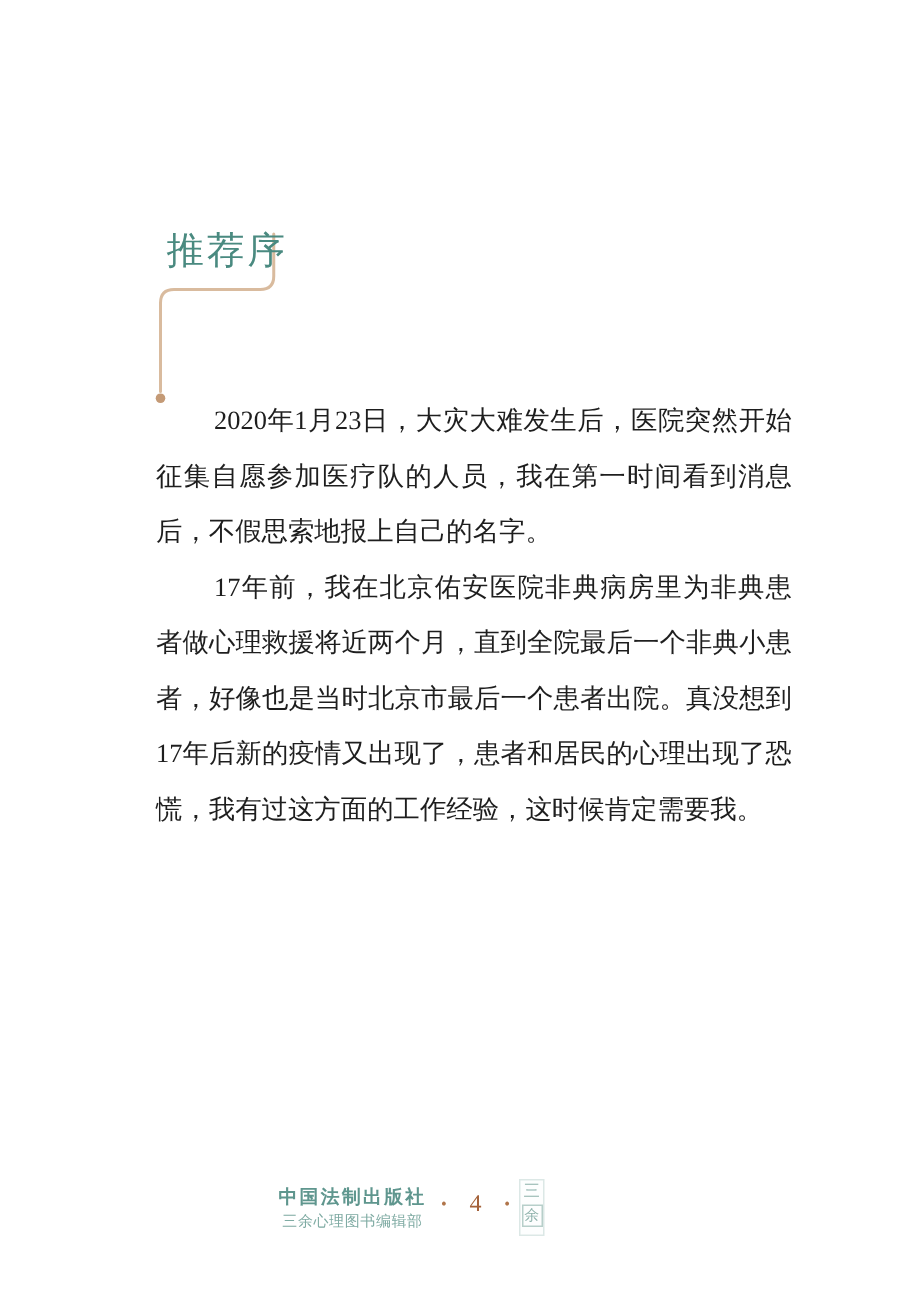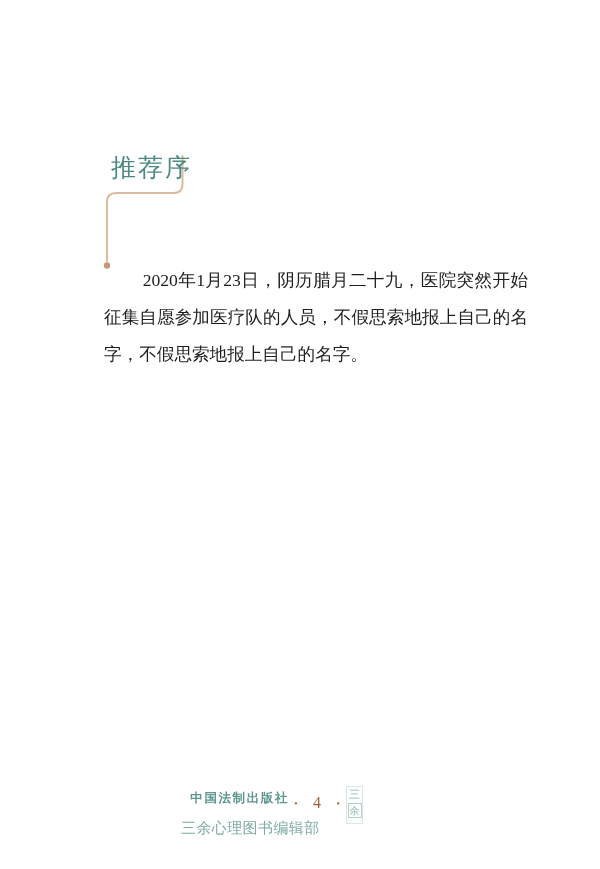--- a/index.html
+++ b/index.html
@@ -57,36 +57,36 @@
     left: 0;
     top: 786px;
     width: 600px;
     height: 44px;
   }
   .publisher {
     position: absolute;
     left: 165px;
     top: 4px;
     width: 108px;
-    text-align: right;
+    text-align: center;
     font-family: Liberation Mono, monospace;
   }
   .publisher-line1 {
     font-size: 12.5px;
     font-weight: bold;
     letter-spacing: 1.6px;
     color: #5f968e;
     white-space: nowrap;
   }
   .publisher-line2 {
-    font-size: 15px;
+    font-size: 10px;
     letter-spacing: 0.4px;
     color: #7faba3;
     white-space: nowrap;
-    margin-top: 12px;
+    margin-top: 0;
   }
   .pagenum-group {
     position: absolute;
     left: 278px;
     top: 9px;
     width: 46px;
     display: flex;
     align-items: center;
     justify-content: space-between;
     font-family: "Liberation Serif", "DejaVu Serif", serif;
@@ -135,21 +135,22 @@
 <div class="page">
 
   <svg class="deco-svg" viewBox="0 0 600 869" xmlns="http://www.w3.org/2000/svg" aria-hidden="true">
     <path d="M166.5 156 V184 Q166.5 193 157.5 193 H100 Q91 193 91 202 V261" fill="none" stroke="#d9bb9e" stroke-width="2" stroke-linecap="round"></path>
     <circle cx="91" cy="265.5" r="3.2" fill="#c49a76"></circle>
   </svg>
 
   <div class="title">推荐序</div>
 
   <div class="article">
-    <p>2020年1月23日，阴历腊月二十九，医院突然开始征集自愿参加医疗队的人员，不假思索地报上自己的名字，不假思索地报上自己的名字。</p>
+    <p>2020年1月23日，大灾大难发生后，医院突然开始征集自愿参加医疗队的人员，我在第一时间看到消息后，不假思索地报上自己的名字。</p>
+    <p>17年前，我在北京佑安医院非典病房里为非典患者做心理救援将近两个月，直到全院最后一个非典小患者，好像也是当时北京市最后一个患者出院。真没想到17年后新的疫情又出现了，患者和居民的心理出现了恐慌，我有过这方面的工作经验，这时候肯定需要我。</p>
   </div>
 
   <div class="footer">
     <div class="publisher">
       <div class="publisher-line1">中国法制出版社</div>
       <div class="publisher-line2">三余心理图书编辑部</div>
     </div>
     <div class="pagenum-group">
       <span class="pagenum-dot">•</span>
       <span class="pagenum">4</span>

